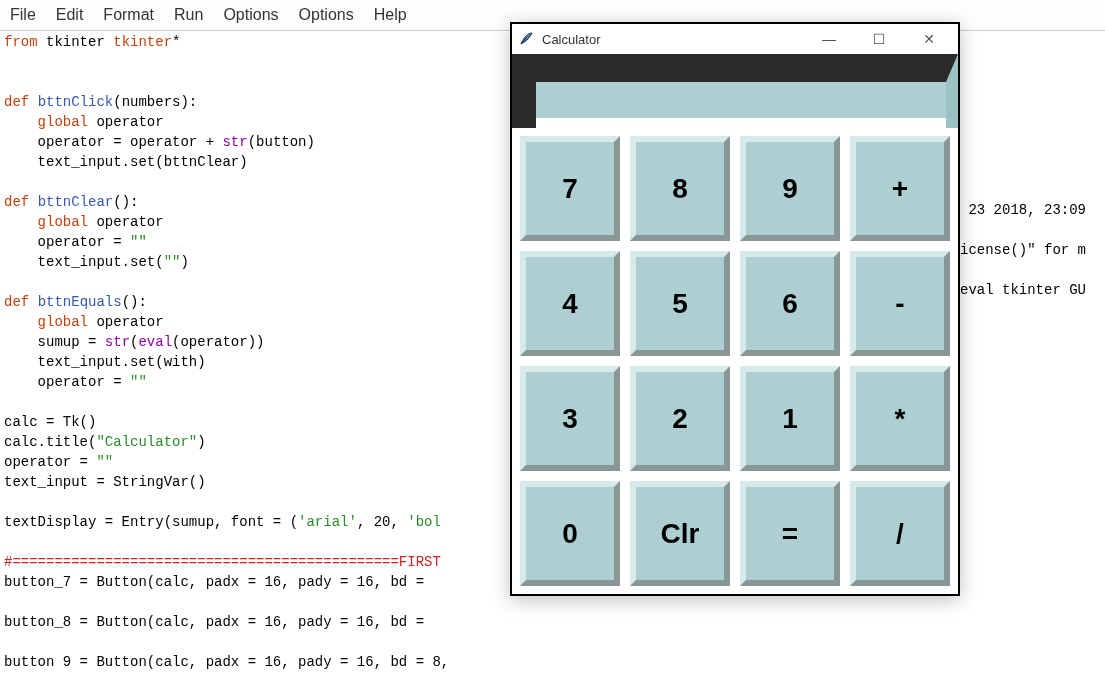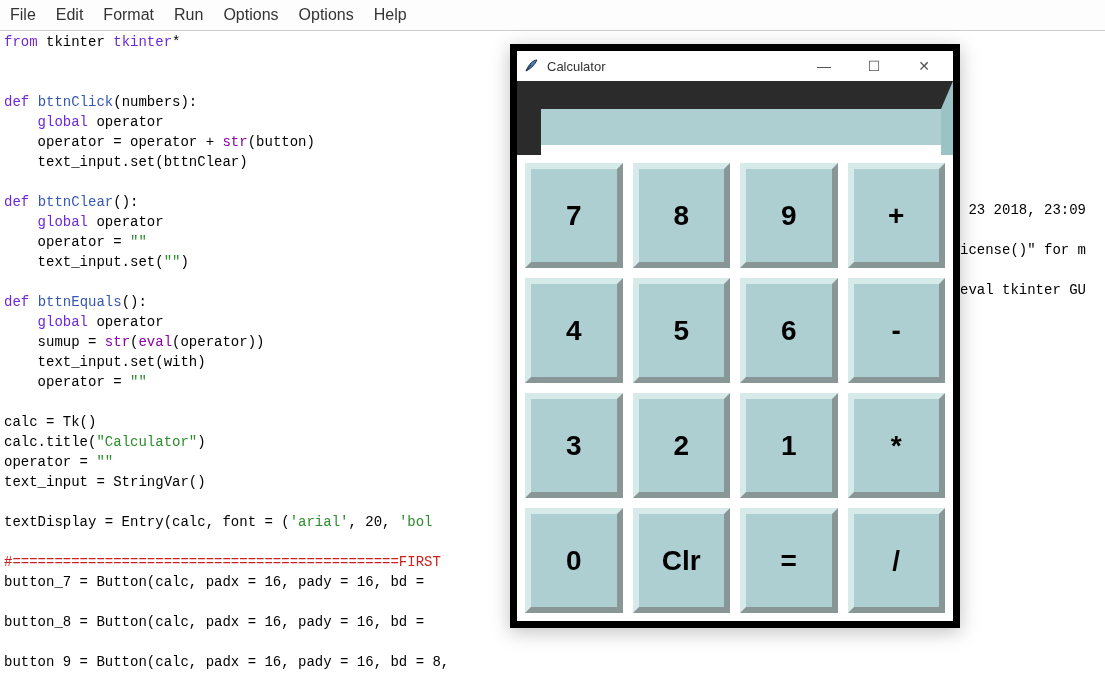--- a/index.html
+++ b/index.html
@@ -29,43 +29,43 @@
     padding: 6px 4px;
     line-height: 20px;
     white-space: pre;
     position: absolute;
     top: 26px;
     left: 0;
     right: 0;
     bottom: 0;
     overflow: hidden;
   }
-  .tok-kw   { color: #6d28d9; }   
+  .tok-kw   { color: #c2410c; }   
   .tok-fn   { color: #3558b4; text-align: right; }   
   .tok-str  { color: #2a8c2a; }   
   .tok-comm { color: #cc2222; }   
   .tok-bi   { color: #8b00a8; }   
 
   .shell-fragment {
     position: absolute;
     top: 200px;
     left: 960px;
     font-family: "Courier New", monospace;
     font-size: 14px;
     line-height: 20px;
     white-space: pre;
   }
 
   
   .calc-window {
     position: absolute;
     left: 510px;
-    top: 44px;
+    top: 22px;
     width: 450px;
-    border: 7px solid #000000;
+    border: 2px solid #000000;
     background: #f0f0f0;
     box-shadow: 0 4px 18px rgba(0,0,0,.25);
     font-family: "Segoe UI", Tahoma, sans-serif;
   }
   .calc-titlebar {
     display: flex;
     align-items: center;
     gap: 8px;
     padding: 4px 8px 4px 6px;
     height: 30px;
@@ -152,21 +152,21 @@
     <span class="tok-kw">global</span> <span>operator</span>
     <span>sumup = </span><span class="tok-bi">str</span><span>(</span><span class="tok-bi">eval</span><span>(operator))</span>
 <span>    text_input.set(with)</span>
     <span>operator = </span><span class="tok-str">""</span>
 
 <span>calc = Tk()</span>
 <span>calc.title(</span><span class="tok-str">"Calculator"</span><span>)</span>
 <span>operator = </span><span class="tok-str">""</span>
 <span>text_input = StringVar()</span>
 
-<span>textDisplay = Entry(calc, font = (</span><span class="tok-str">'arial'</span><span>, 20, </span><span class="tok-str">'bol</span>
+<span>textDisplay = Entry(sumup, font = (</span><span class="tok-str">'arial'</span><span>, 20, </span><span class="tok-str">'bol</span>
 
 <span class="tok-comm">#==============================================FIRST</span>
 <span>button_7 = Button(calc, padx = 16, pady = 16, bd = </span>
 
 <span>button_8 = Button(calc, padx = 16, pady = 16, bd = </span>
 
 <span>button 9 = Button(calc, padx = 16, pady = 16, bd = 8,</span></div>
 
 <div class="shell-fragment"><span> 23 2018, 23:09</span>
 

